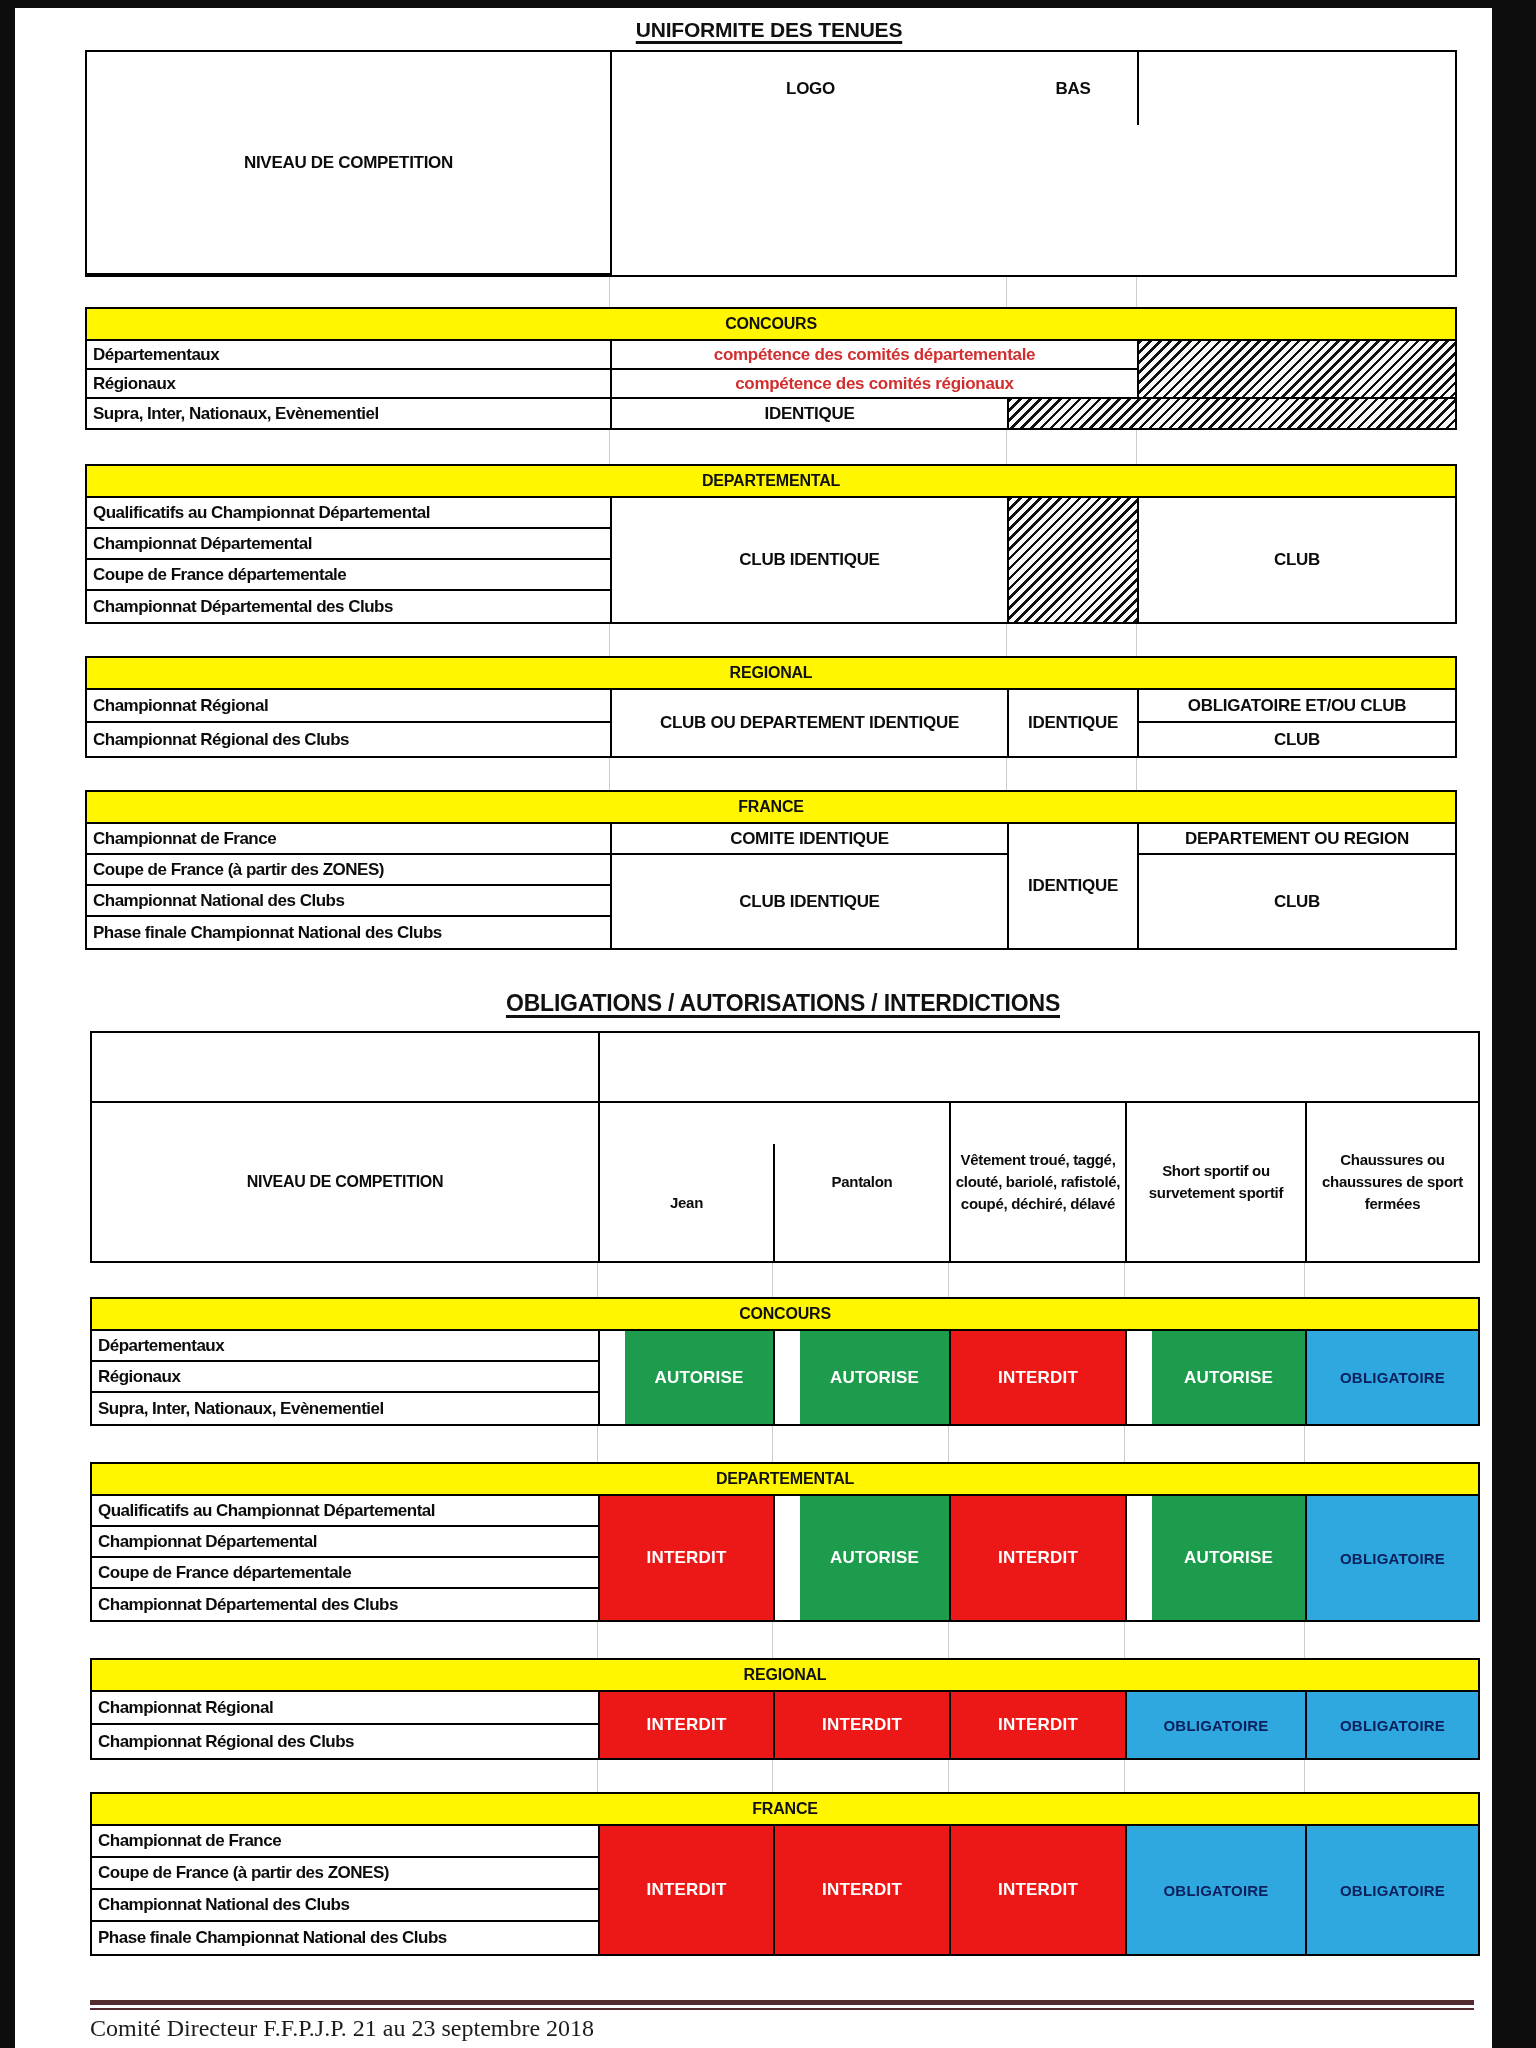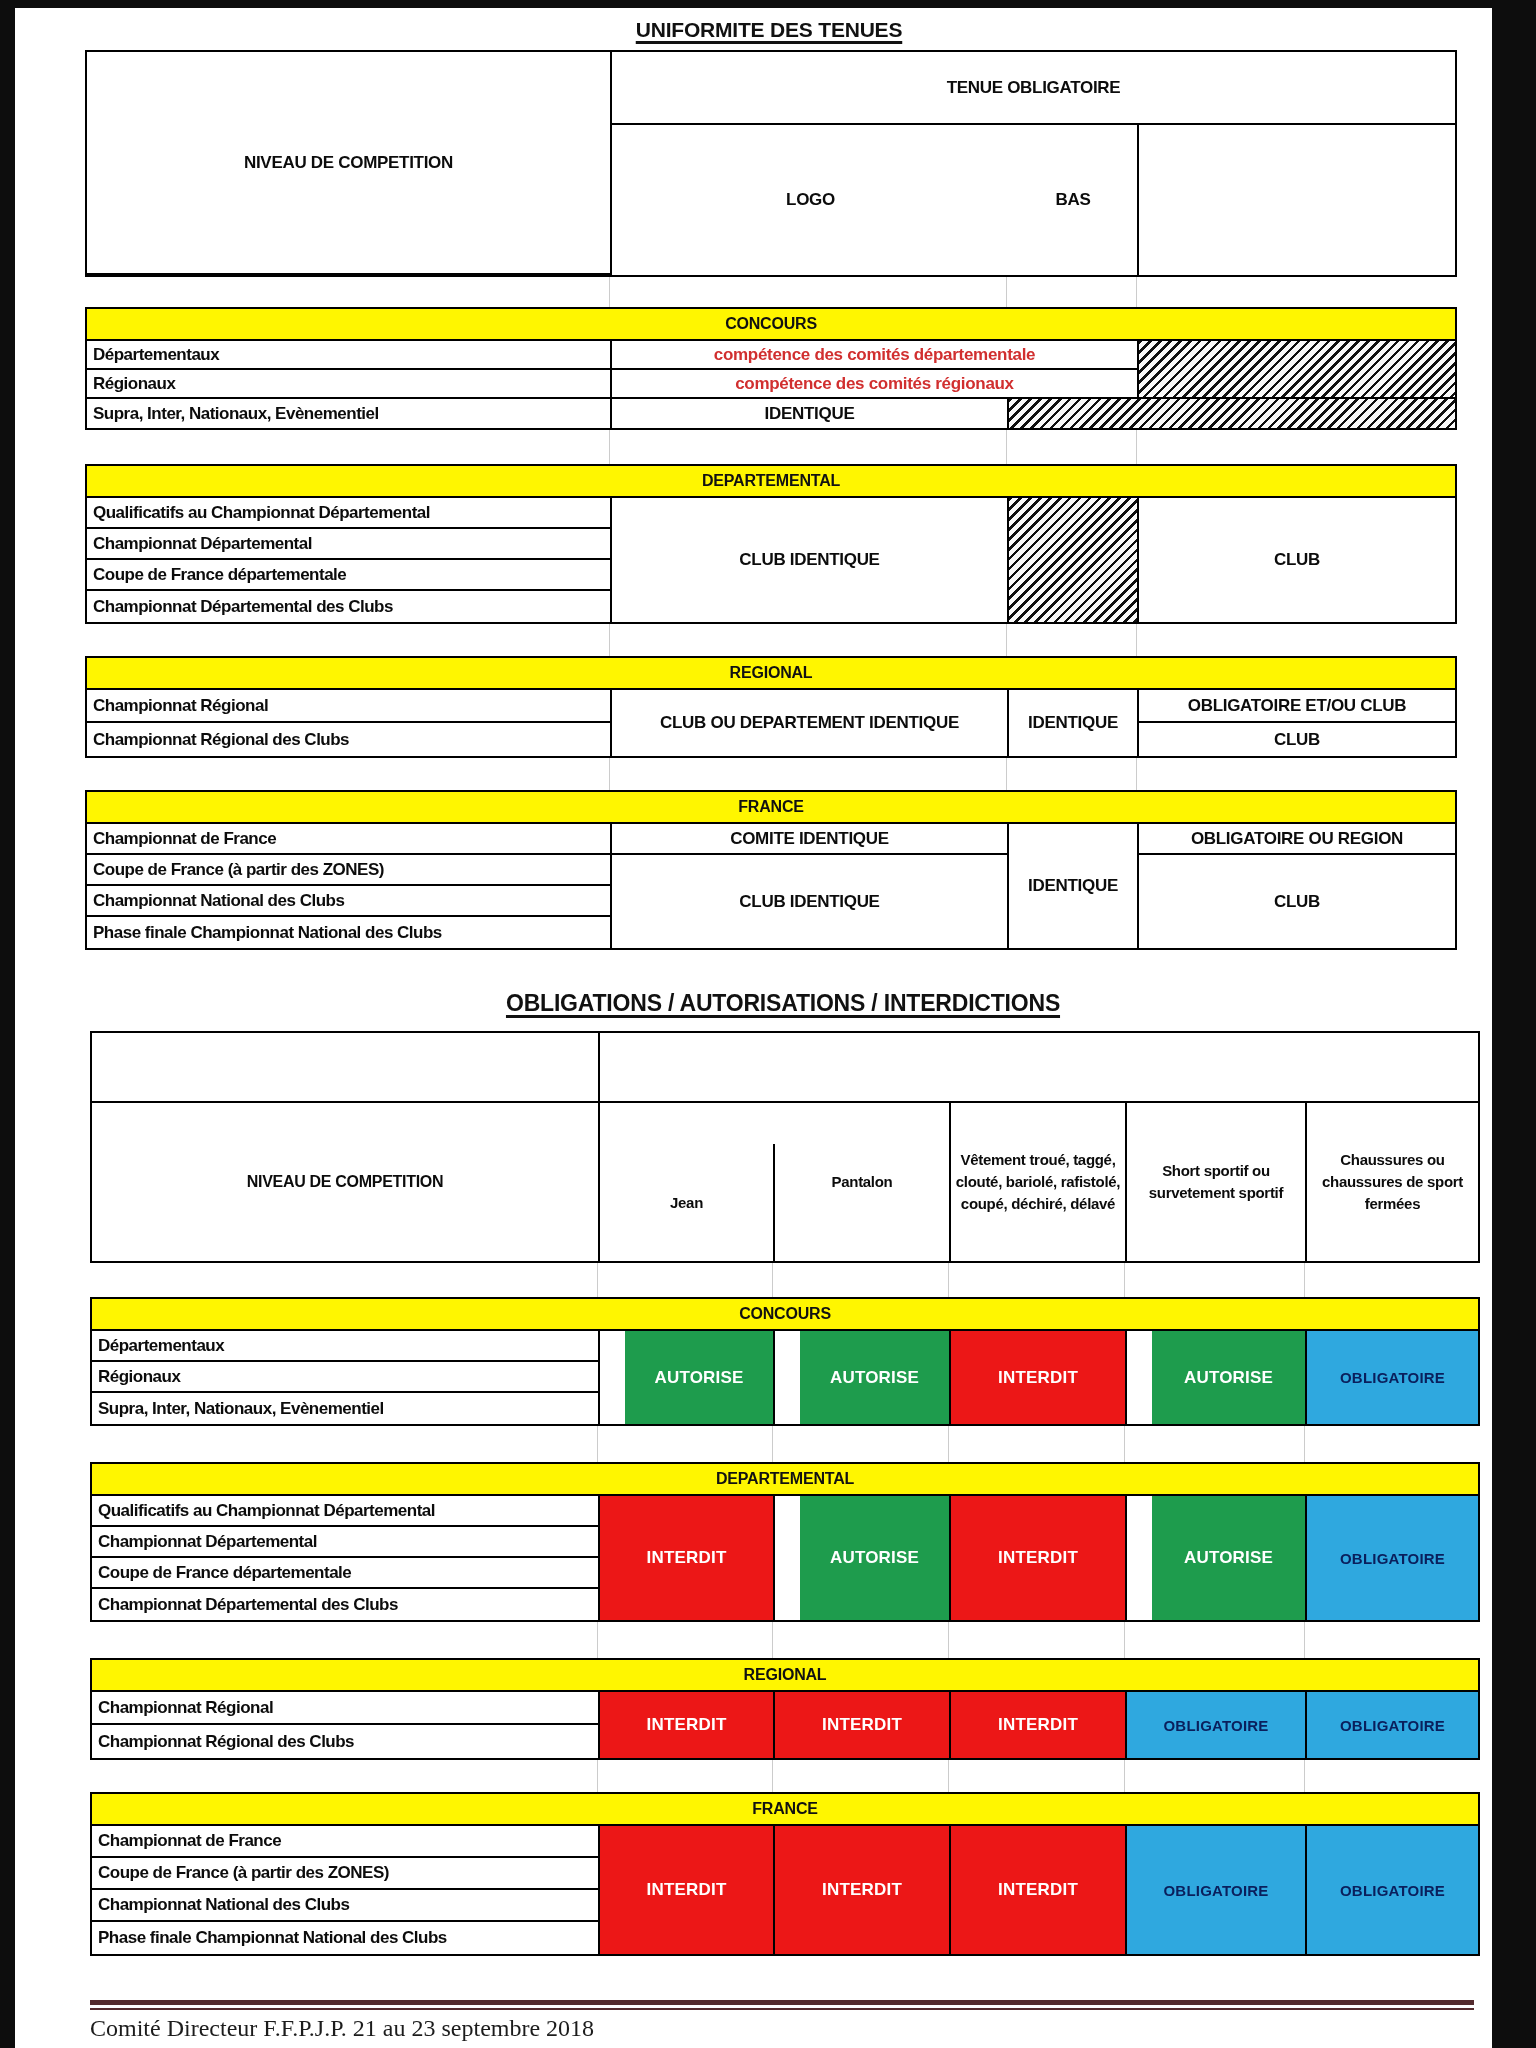--- a/index.html
+++ b/index.html
@@ -63,21 +63,20 @@
 
 <div id="page">
   <div id="content">
 
     <div id="title1" class="pagetitle">
       <span class="u">UNIFORMITE DES TENUES</span>
     </div>
 
     <div class="t1w g1 hdr" style="grid-template-rows:73px 150px;">
       <div class="cell ctr" style="grid-row:1 / span 2;">NIVEAU DE COMPETITION</div>
-      <div class="cell ctr nr" style="grid-column:2 / span 3;">TENUE OBLIGATOIRE</div>
       <div class="cell ctr nb nr">LOGO</div>
       <div class="cell ctr nb">BAS</div>
     </div>
 
     <div class="t1w g1 gaprow" style="height:30px;">
       <div class="gapcell"></div>
         <div class="gapcell"></div>
         <div class="gapcell"></div>
         <div class="gapcell"></div>
     </div>
@@ -146,21 +145,21 @@
       <span>FRANCE</span>
     </div>
     <div class="t1w g1 sec" style="grid-template-rows:31px 31px 31px 31px;">
       <div class="cell lbl" style="grid-column:1;grid-row:1;">Championnat de France</div>
       <div class="cell lbl" style="grid-column:1;grid-row:2;">Coupe de France (à partir des ZONES)</div>
       <div class="cell lbl" style="grid-column:1;grid-row:3;">Championnat National des Clubs</div>
       <div class="cell lbl nb" style="grid-column:1;grid-row:4;">Phase finale Championnat National des Clubs</div>
       <div class="cell ctr" style="grid-column:2;grid-row:1;">COMITE IDENTIQUE</div>
       <div class="cell ctr nb" style="grid-column:2;grid-row:2 / span 3;">CLUB IDENTIQUE</div>
       <div class="cell ctr nb" style="grid-column:3;grid-row:1 / span 4;">IDENTIQUE</div>
-      <div class="cell ctr nr" style="grid-column:4;grid-row:1;">OBLIGATOIRE OU REGION</div>
+      <div class="cell ctr nr" style="grid-column:4;grid-row:1;">DEPARTEMENT OU REGION</div>
       <div class="cell ctr nb nr" style="grid-column:4;grid-row:2 / span 3;">CLUB</div>
     </div>
 
     <div id="title2" class="pagetitle">
       <span class="u">OBLIGATIONS / AUTORISATIONS / INTERDICTIONS</span>
     </div>
 
     <div class="t2w g2 hdr" style="grid-template-rows:70px 158px;">
       <div class="cell" style="grid-column:1;grid-row:1;"></div>
       <div class="cell nr" style="grid-column:2 / span 5;grid-row:1;"></div>

